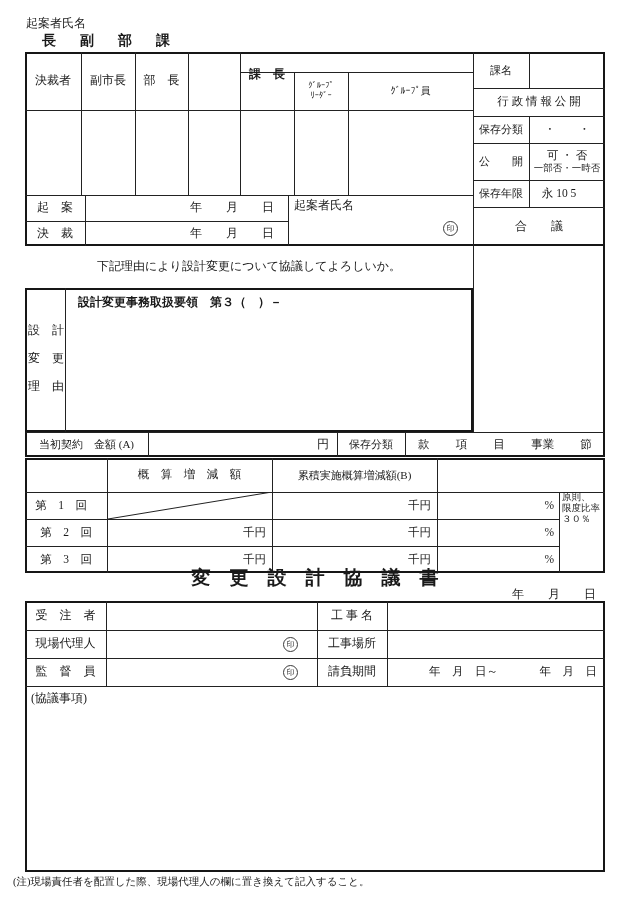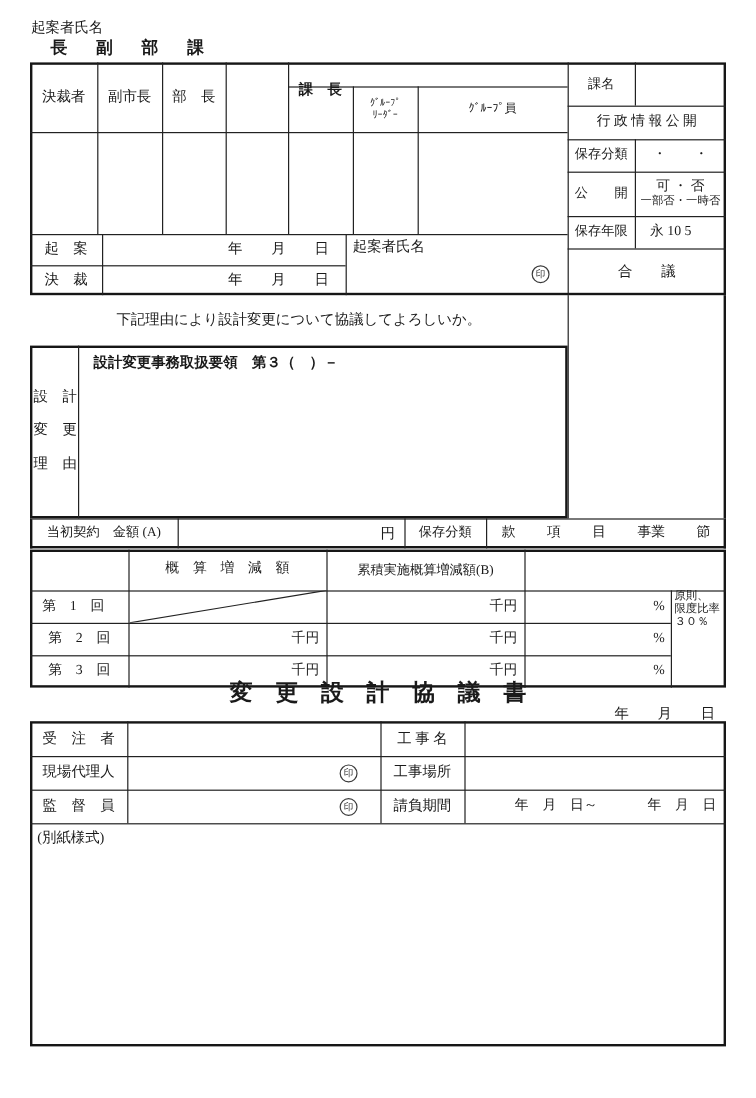--- a/index.html
+++ b/index.html
@@ -158,16 +158,17 @@
   <div class="t" style="left:25px;top:630px;width:81px;height:28px;">現場代理人</div>
   <div class="seal" style="left:283px;top:637px;">印</div>
   <div class="t" style="left:317px;top:630px;width:70px;height:28px;">工事場所</div>
   <div class="t" style="left:25px;top:658px;width:81px;height:28px;">監　督　員</div>
   <div class="seal" style="left:283px;top:665px;">印</div>
   <div class="t" style="left:317px;top:658px;width:70px;height:28px;">請負期間</div>
   <div class="t s115" style="left:387px;top:658px;width:218px;height:28px;justify-content:space-between;padding:0 8px 0 42px;">
     <span>年　月　日～</span>
     <span>年　月　日</span>
   </div>
-  <div class="t tl" style="left:31px;top:691px;width:200px;height:16px;">(別紙様式)</div>
+  <div class="t tl" style="left:31px;top:691px;width:200px;height:16px;">(協議事項)</div>
 
+  <div class="t tl s105" style="left:13px;top:875px;width:600px;height:15px;">(注)現場責任者を配置した際、現場代理人の欄に置き換えて記入すること。</div>
 
 </div>
 
 </body></html>

